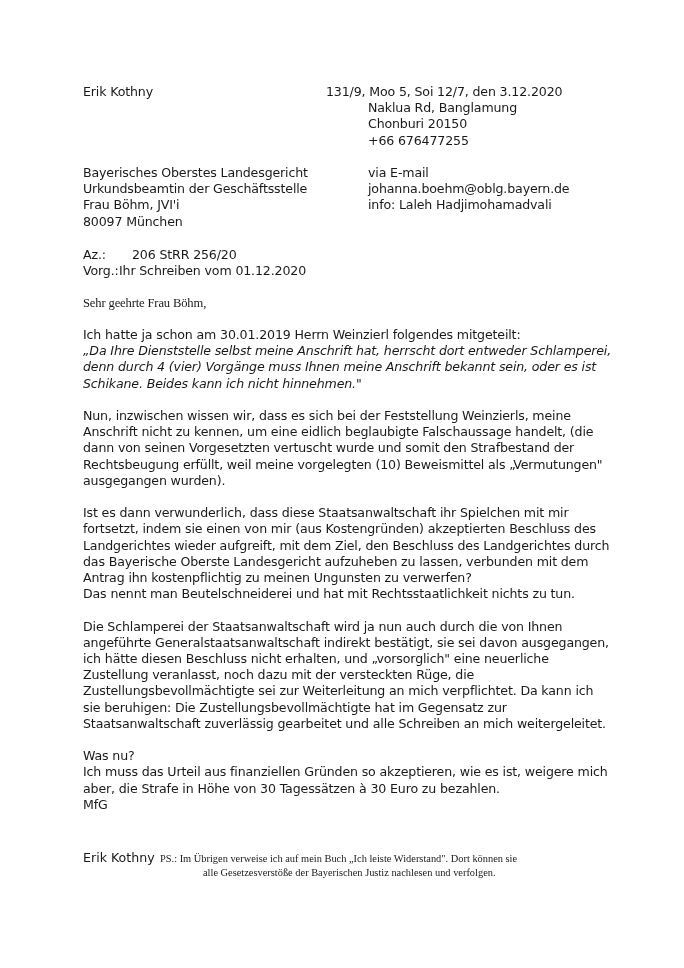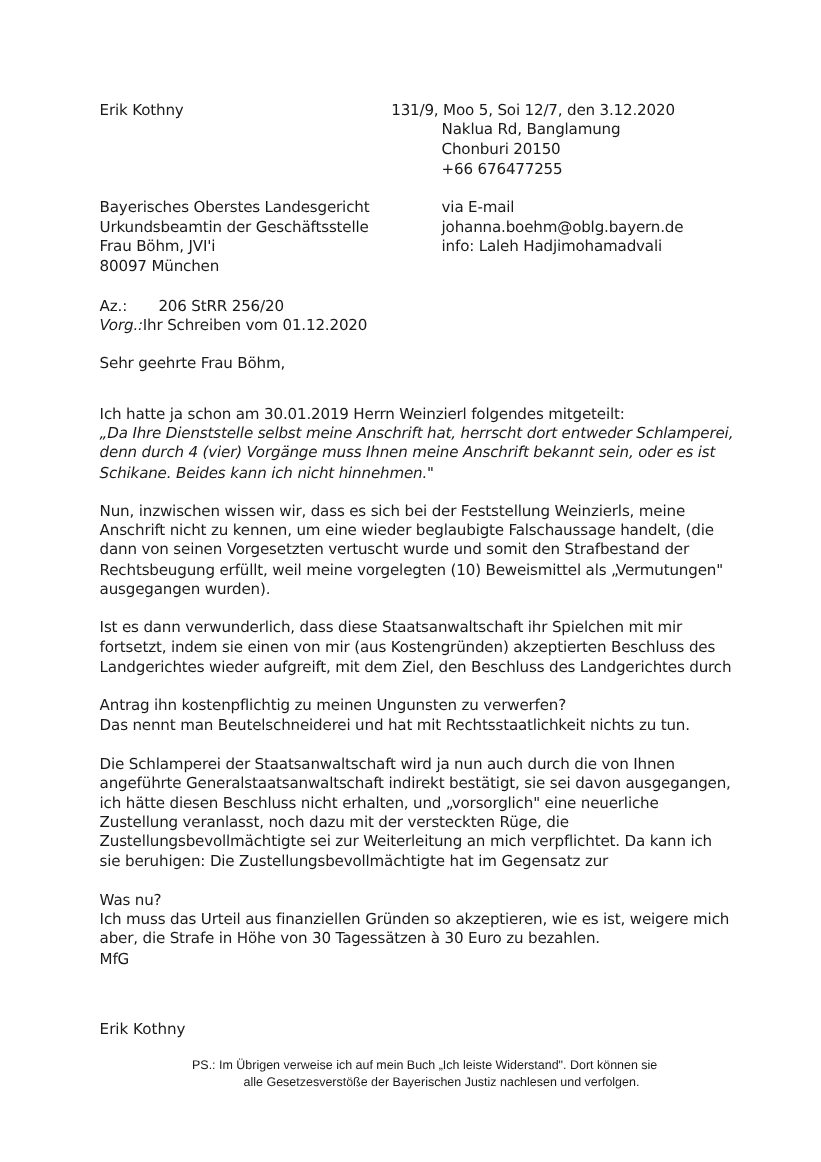--- a/index.html
+++ b/index.html
@@ -7,28 +7,28 @@
          font-family: "DejaVu Sans", "Liberation Sans", sans-serif; color: #1a1a1a; }
   .page { position: absolute; left: 0; top: 0; width: 684px; height: 968px; }
   .t { position: absolute; font-size: 12.6px; line-height: 16.2px; white-space: nowrap; letter-spacing: -0.15px; }
   .sender-name { left: 83px; top: 84px; }
   .sender-addr { left: 326px; top: 84px; }
   .sender-addr .indent { padding-left: 42px; }
   .recipient { left: 83px; top: 165px; }
   .delivery { left: 368px; top: 165px; }
   .ref { left: 83px; top: 247px; }
   .ref .lbl { display: inline-block; width: 49px; }
-  .ref .lbl2 { display: inline-block; width: 36px; font-style: italic; }
-  .salutation { left: 83px; top: 295px; }
-  .body { position: absolute; left: 83px; top: 327px; width: 560px; font-size: 12.6px; line-height: 16.2px; letter-spacing: -0.15px; margin-top: 10px; }
+  .ref .lbl2 { display: inline-block; width: 36px; }
+  .salutation { left: 83px; top: 295px; font-family: Liberation Serif, serif; }
+  .body { position: absolute; left: 83px; top: 327px; width: 560px; font-size: 12.6px; line-height: 16.2px; letter-spacing: -0.15px; }
   .body p { margin: 0 0 16.2px 0; white-space: nowrap; }
   .body p.tight { margin-bottom: 0; }
   .quote { font-style: italic; text-align: right; }
   .signature { position: absolute; left: 83px; top: 850px; font-size: 12.6px; line-height: 16px; }
-  .ps { position: absolute; left: 160px; top: 852px; font-family: Liberation Sans, sans-serif; font-size: 10.4px; line-height: 14px; white-space: nowrap; margin-top: 30px; }
+  .ps { position: absolute; left: 160px; top: 852px; font-family: Liberation Serif, serif; font-size: 10.4px; line-height: 14px; white-space: nowrap; }
   .ps .l2 { padding-left: 43px; }
 </style>
 </head>
 <body>
 
 <div class="page">
 
   <div class="t sender-name">Erik Kothny</div>
 
   <div class="t sender-addr">
@@ -60,40 +60,41 @@
 
   <div class="body">
     <p>
       <span>Ich hatte ja schon am 30.01.2019 Herrn Weinzierl folgendes mitgeteilt:</span><br>
       <span class="quote">„Da Ihre Dienststelle selbst meine Anschrift hat, herrscht dort entweder Schlamperei,</span><br>
       <span class="quote">denn durch 4 (vier) Vorgänge muss Ihnen meine Anschrift bekannt sein, oder es ist</span><br>
       <span class="quote">Schikane. Beides kann ich nicht hinnehmen."</span>
     </p>
     <p>
       <span>Nun, inzwischen wissen wir, dass es sich bei der Feststellung Weinzierls, meine</span><br>
-      <span>Anschrift nicht zu kennen, um eine wieder beglaubigte Falschaussage handelt, (die</span><br>
+      <span>Anschrift nicht zu kennen, um eine eidlich beglaubigte Falschaussage handelt, (die</span><br>
       <span>dann von seinen Vorgesetzten vertuscht wurde und somit den Strafbestand der</span><br>
       <span>Rechtsbeugung erfüllt, weil meine vorgelegten (10) Beweismittel als „Vermutungen"</span><br>
       <span>ausgegangen wurden).</span>
     </p>
     <p>
       <span>Ist es dann verwunderlich, dass diese Staatsanwaltschaft ihr Spielchen mit mir</span><br>
       <span>fortsetzt, indem sie einen von mir (aus Kostengründen) akzeptierten Beschluss des</span><br>
       <span>Landgerichtes wieder aufgreift, mit dem Ziel, den Beschluss des Landgerichtes durch</span><br>
-      <br>
+      <span>das Bayerische Oberste Landesgericht aufzuheben zu lassen, verbunden mit dem</span><br>
       <span>Antrag ihn kostenpflichtig zu meinen Ungunsten zu verwerfen?</span><br>
       <span>Das nennt man Beutelschneiderei und hat mit Rechtsstaatlichkeit nichts zu tun.</span>
     </p>
     <p>
       <span>Die Schlamperei der Staatsanwaltschaft wird ja nun auch durch die von Ihnen</span><br>
       <span>angeführte Generalstaatsanwaltschaft indirekt bestätigt, sie sei davon ausgegangen,</span><br>
       <span>ich hätte diesen Beschluss nicht erhalten, und „vorsorglich" eine neuerliche</span><br>
       <span>Zustellung veranlasst, noch dazu mit der versteckten Rüge, die</span><br>
       <span>Zustellungsbevollmächtigte sei zur Weiterleitung an mich verpflichtet. Da kann ich</span><br>
       <span>sie beruhigen: Die Zustellungsbevollmächtigte hat im Gegensatz zur</span><br>
+      <span>Staatsanwaltschaft zuverlässig gearbeitet und alle Schreiben an mich weitergeleitet.</span>
     </p>
     <p class="tight">
       <span>Was nu?</span><br>
       <span>Ich muss das Urteil aus finanziellen Gründen so akzeptieren, wie es ist, weigere mich</span><br>
       <span>aber, die Strafe in Höhe von 30 Tagessätzen à 30 Euro zu bezahlen.</span><br>
       <span>MfG</span>
     </p>
   </div>
 
   <div class="signature">Erik Kothny</div>

